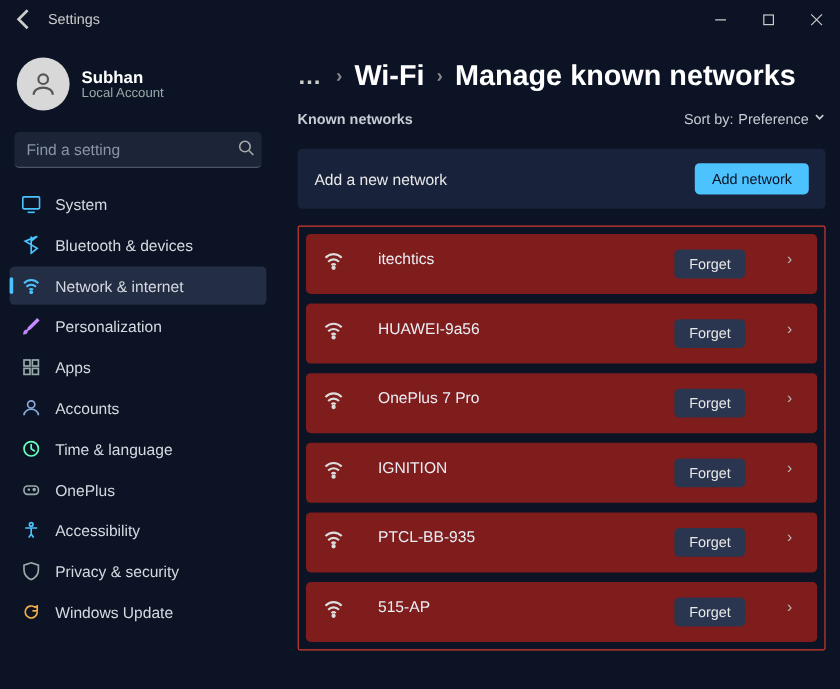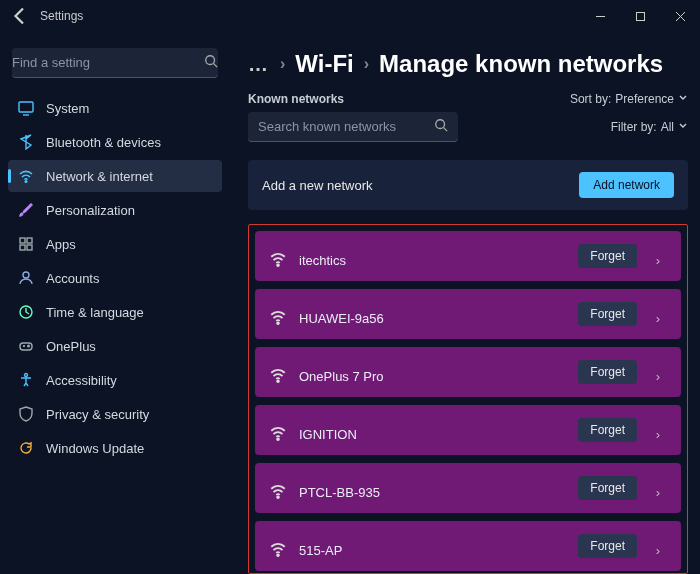--- a/index.html
+++ b/index.html
@@ -11,21 +11,21 @@
   .titlebar .spacer { flex:1; }
   .winbtn { width: 40px; height: 32px; display:flex; align-items:center; justify-content:center; color:#ccc; }
   .winbtn svg { width:11px; height:11px; }
   .body { flex:1; display:flex; overflow:hidden; }
   .sidebar { width: 230px; padding: 10px 8px 0 8px; display:flex; flex-direction:column; }
   .profile { display:flex; align-items:center; gap:10px; padding: 6px 6px 12px 6px; }
   .avatar { width:44px; height:44px; border-radius:50%; background:#d8d8d8; display:flex; align-items:center; justify-content:center; color:#444; }
   .avatar svg { width:24px; height:24px; }
   .profile .name { font-size:14px; font-weight:600; color:#fff; }
   .profile .sub { font-size:11px; color:#9aa; }
-  .search { margin: 6px 4px 10px 4px; background:#1c2538; border-radius:4px; display:flex; align-items:center; padding: 6px 0; border-bottom:1px solid #4a5568; }
+  .search { margin: 6px 4px 10px 4px; background:#1c2538; border-radius:4px; display:flex; align-items:center; padding: 6px 10px; border-bottom:1px solid #4a5568; }
   .search input { flex:1; background:transparent; border:none; outline:none; color:#ccc; font-size:13px; }
   .search input::placeholder { color:#8a94a6; }
   .nav { display:flex; flex-direction:column; gap:2px; margin-top:4px; }
   .nav-item { display:flex; align-items:center; gap:12px; padding:8px 10px; border-radius:4px; color:#d5d9e0; font-size:13px; position:relative; }
   .nav-item.active { background:#232d44; }
   .nav-item.active::before { content:""; position:absolute; left:0; top:9px; bottom:9px; width:3px; background:#4cc2ff; border-radius:2px; }
   .nav-item .icon { width:16px; height:16px; display:flex; align-items:center; justify-content:center; }
   .nav-item .icon svg { width:16px; height:16px; }
   .main { flex:1; padding: 10px 12px 0 18px; overflow:hidden; display:flex; flex-direction:column; }
   .breadcrumb { display:flex; align-items:center; gap:10px; font-size:24px; font-weight:600; padding: 8px 0 14px 0; color:#fff; }
@@ -35,21 +35,21 @@
   .rowhead { display:flex; align-items:center; justify-content:space-between; font-size:12px; color:#c8ccd4; }
   .rowhead .right { display:flex; gap:4px; color:#c8ccd4; }
   .searchrow { display:flex; align-items:center; justify-content:space-between; margin-top:6px; }
   .searchnet { background:#1c2538; border-radius:4px; display:flex; align-items:center; padding:6px 10px; width:210px; border-bottom:1px solid #4a5568;}
   .searchnet input { flex:1; background:transparent; border:none; outline:none; color:#ccc; font-size:13px; }
   .searchnet input::placeholder { color:#8a94a6; }
   .filter { font-size:12px; color:#c8ccd4; display:flex; align-items:center; gap:4px; }
   .addrow { margin-top:18px; background:#18223a; border-radius:4px; display:flex; align-items:center; justify-content:space-between; padding:12px 14px; font-size:13px; }
   .addbtn { background:#4cc2ff; color:#0a1020; padding:6px 14px; border-radius:4px; font-size:12px; font-weight:500; }
   .netlist { margin-top:14px; border:1.5px solid #d33a2f; border-radius:2px; display:flex; flex-direction:column; padding-bottom:2px; overflow:hidden; }
-  .netrow { background:#701a75; border-radius:4px; margin:4px 6px; display:flex; align-items:flex-end; padding:13px 14px; gap:12px; }
+  .netrow { background:#7f1d1d; border-radius:4px; margin:4px 6px; display:flex; align-items:flex-start; padding:13px 14px; gap:28px; }
   .netrow:first-child { margin-top:6px; }
   .netrow .wifi { width:18px; height:18px; display:flex; align-items:center; justify-content:center; color:#ddd; }
   .netrow .wifi svg { width:18px; height:18px; }
   .netrow .label { flex:1; font-size:13px; color:#eaeef4; }
   .forget { background:#2a3550; color:#e8e8e8; padding:5px 12px; border-radius:4px; font-size:12px; }
   .rowchev { width:18px; text-align:center; color:#bbb; }
   .smallchev svg { width:10px; height:10px; }
   .ic-blue { color:#4cc2ff; }
 </style>
 </head>
@@ -76,20 +76,32 @@
       </div>
     <div class="winbtn">
         <svg viewBox="0 0 11 11" stroke="currentColor">
           <path d="M1 1 L10 10 M10 1 L1 10"></path>
         </svg>
       </div>
   </div>
 
   <div class="body">
     <div class="sidebar">
+      <div class="profile">
+        <div class="avatar">
+          <svg viewBox="0 0 24 24" fill="none" stroke="#555" stroke-width="1.8">
+              <circle cx="12" cy="8" r="4"></circle>
+              <path d="M4 21c0-4 4-6 8-6s8 2 8 6"></path>
+            </svg>
+        </div>
+        <div>
+          <div class="name">Subhan</div>
+          <div class="sub">Local Account</div>
+        </div>
+      </div>
 
       <div class="search">
         <input placeholder="Find a setting" style="">
         <span><svg width="14" height="14" viewBox="0 0 16 16" fill="none" stroke="#aaa" stroke-width="1.5">
               <circle cx="7" cy="7" r="5"></circle>
               <path d="M11 11 L15 15"></path>
             </svg></span>
       </div>
 
       <div class="nav">
@@ -207,36 +219,20 @@
         <span style="font-weight:600;">Known networks</span>
         <span class="right">
           <span>Sort by:</span>
           <span>Preference</span>
           <span class="smallchev"><svg viewBox="0 0 10 10" stroke="currentColor" fill="none" stroke-width="1.4">
                 <path d="M2 3l3 3 3-3"></path>
               </svg></span>
         </span>
       </div>
 
-      <div class="searchrow">
-        <div class="searchnet">
-          <input placeholder="Search known networks" style="">
-          <span><svg width="14" height="14" viewBox="0 0 16 16" fill="none" stroke="#aaa" stroke-width="1.5">
-                <circle cx="7" cy="7" r="5"></circle>
-                <path d="M11 11 L15 15"></path>
-              </svg></span>
-        </div>
-        <span class="filter">
-          <span>Filter by:</span>
-          <span>All</span>
-          <span class="smallchev"><svg viewBox="0 0 10 10" stroke="currentColor" fill="none" stroke-width="1.4">
-                <path d="M2 3l3 3 3-3"></path>
-              </svg></span>
-        </span>
-      </div>
 
       <div class="addrow">
         <span>Add a new network</span>
         <span class="addbtn">Add network</span>
       </div>
 
       <div class="netlist">
         <div class="netrow">
           <span class="wifi">
               <svg viewBox="0 0 16 16" fill="none" stroke="currentColor" stroke-width="1.6">

